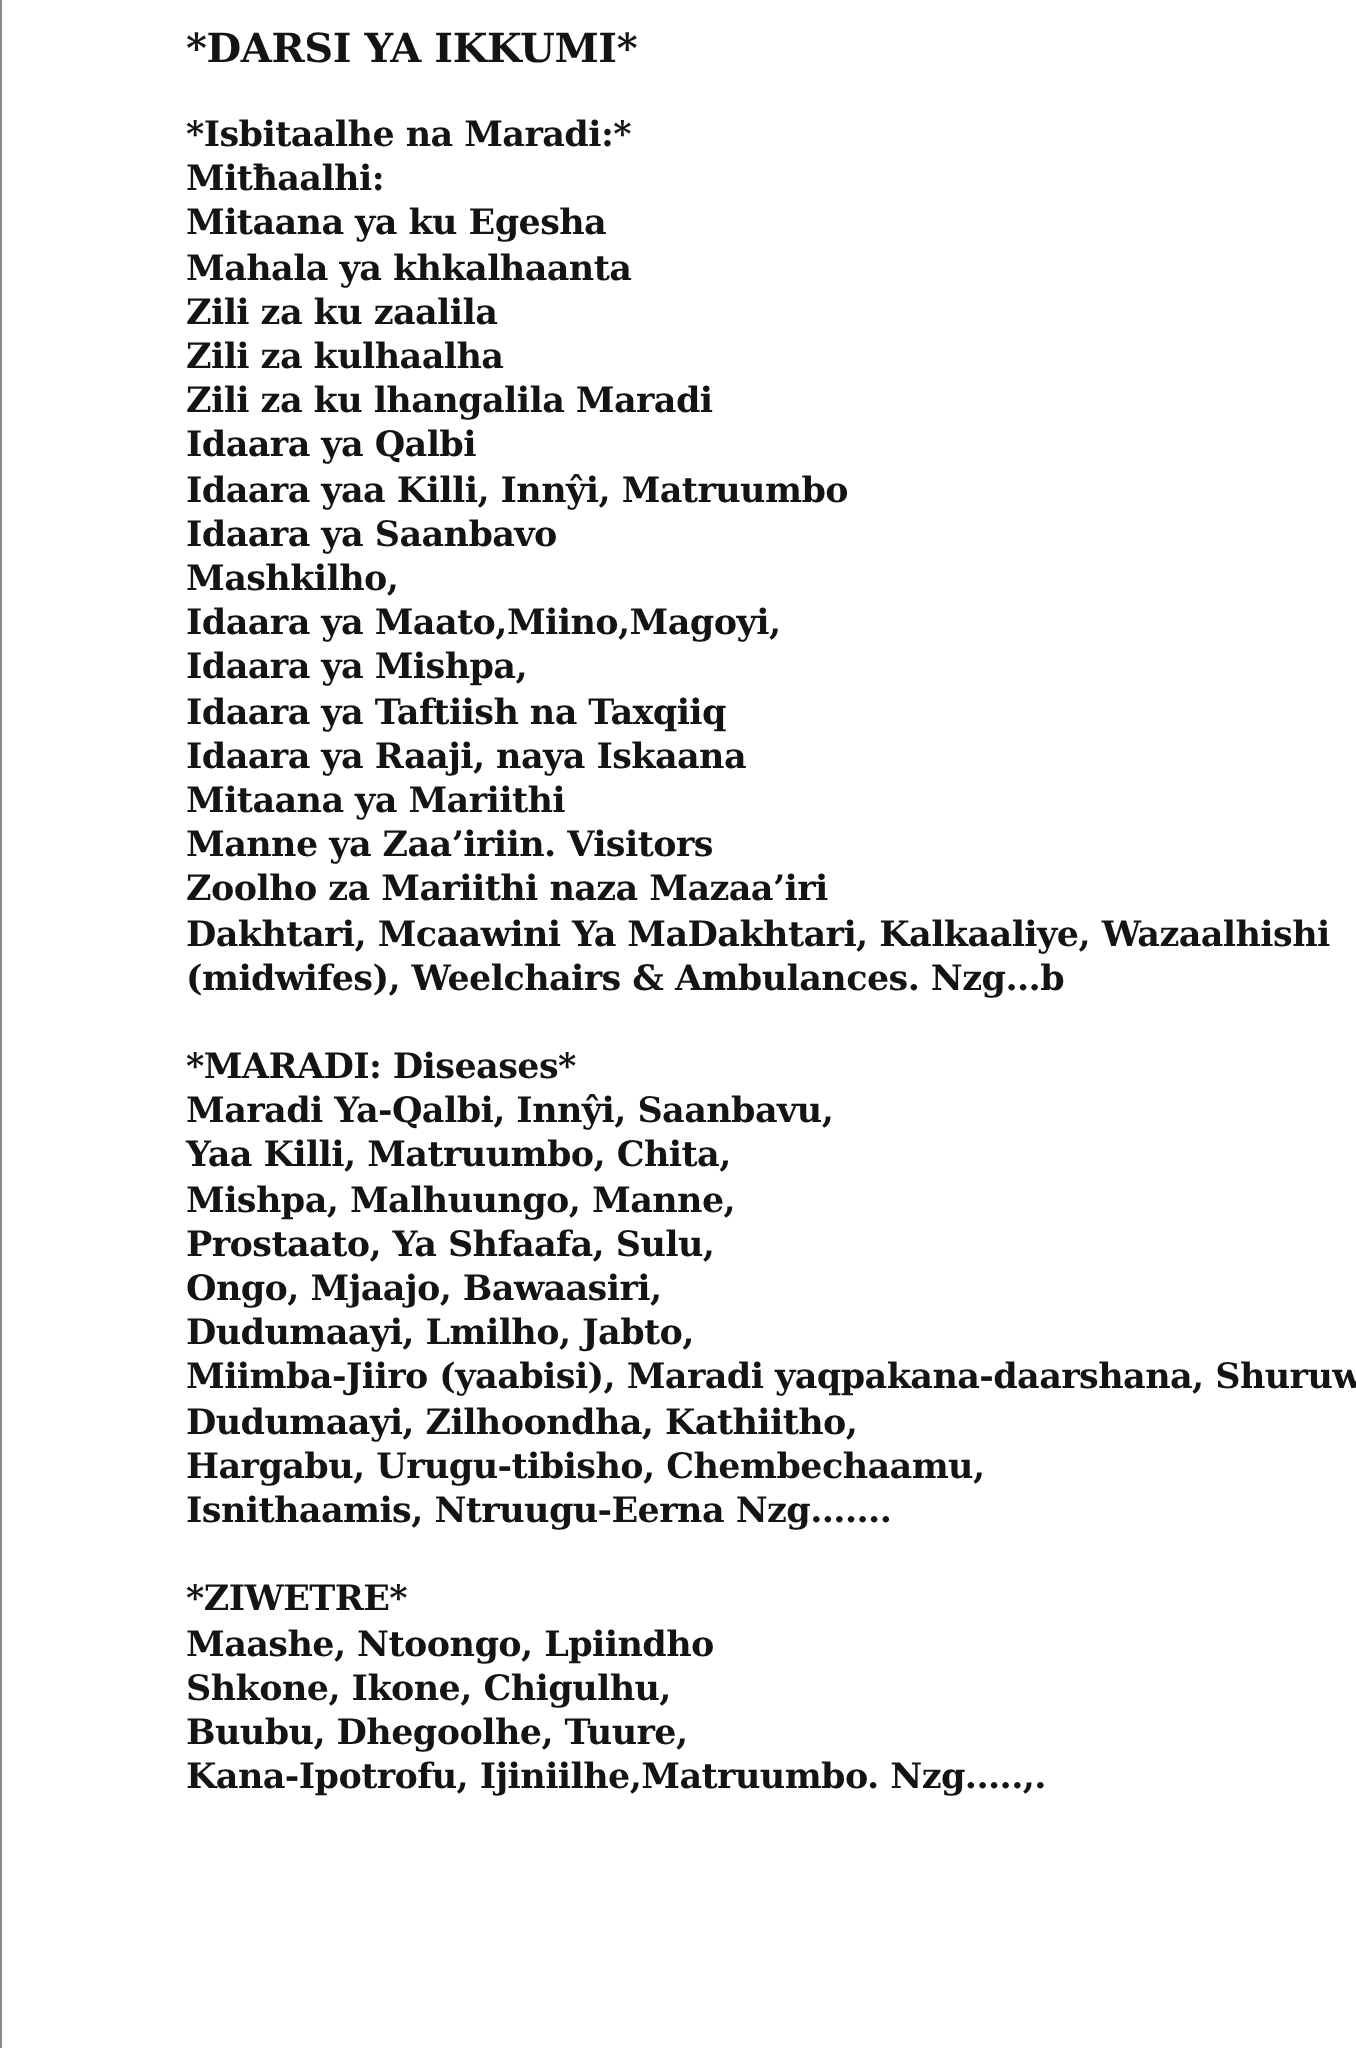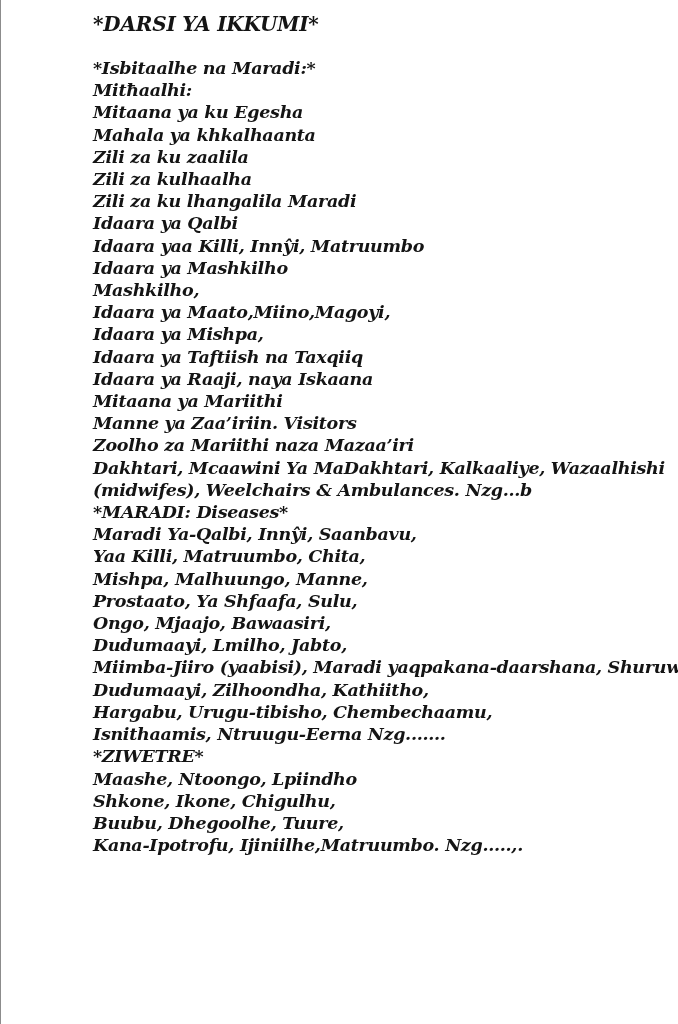--- a/index.html
+++ b/index.html
@@ -12,30 +12,30 @@
     height: 1024px;
     overflow: hidden;
     border-left: 1px solid #8c8c8c;
     box-sizing: border-box;
     font-family: "DejaVu Serif", "Liberation Serif", serif;
     font-weight: bold;
     color: #141414;
   }
   .page {
     padding: 12px 0 0 92px;
-    font-style: italic;
   }
   .doc-title {
     font-size: 20px;
     line-height: 25px;
     letter-spacing: -0.2px;
     white-space: nowrap;
     margin-bottom: 20px;
   }
   .section {
+    margin-top: 22px;
   }
   .section:first-of-type {
     margin-top: 12px;
   }
   .section-heading,
   .text-line {
     font-size: 17.5px;
     line-height: 22.2px;
     letter-spacing: -0.3px;
     white-space: nowrap;
@@ -50,21 +50,21 @@
       <div class="section">
         <div class="section-heading">*Isbitaalhe na Maradi:*</div>
         <div class="text-line">Mitħaalhi:</div>
         <div class="text-line">Mitaana ya ku Egesha</div>
         <div class="text-line">Mahala ya khkalhaanta</div>
         <div class="text-line">Zili za ku zaalila</div>
         <div class="text-line">Zili za kulhaalha</div>
         <div class="text-line">Zili za ku lhangalila Maradi</div>
         <div class="text-line">Idaara ya Qalbi</div>
         <div class="text-line">Idaara yaa Killi, Innŷi, Matruumbo</div>
-        <div class="text-line">Idaara ya Mashkilho</div>
+        <div class="text-line">Idaara ya Saanbavo</div>
         <div class="text-line">Mashkilho,</div>
         <div class="text-line">Idaara ya Maato,Miino,Magoyi,</div>
         <div class="text-line">Idaara ya Mishpa,</div>
         <div class="text-line">Idaara ya Taftiish na Taxqiiq</div>
         <div class="text-line">Idaara ya Raaji, naya Iskaana</div>
         <div class="text-line">Mitaana ya Mariithi</div>
         <div class="text-line">Manne ya Zaa’iriin. Visitors</div>
         <div class="text-line">Zoolho za Mariithi naza Mazaa’iri</div>
         <div class="text-line">Dakhtari, Mcaawini Ya MaDakhtari, Kalkaaliye, Wazaalhishi</div>
         <div class="text-line">(midwifes), Weelchairs &amp; Ambulances. Nzg...b</div>

